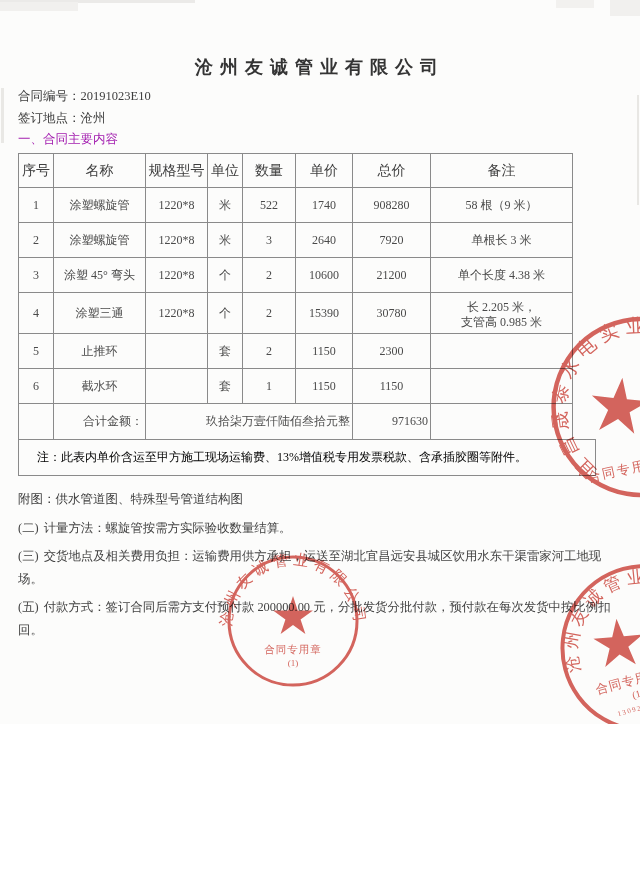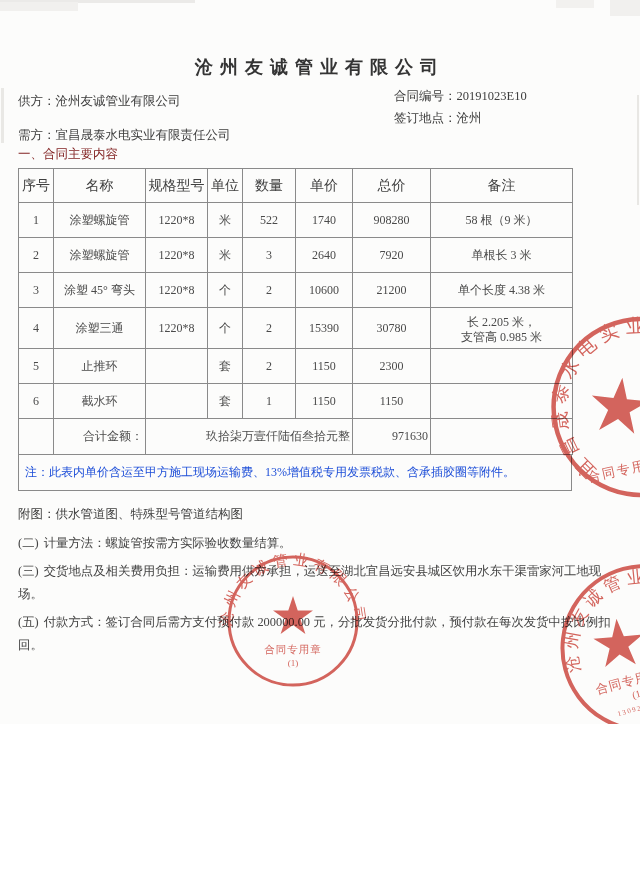--- a/index.html
+++ b/index.html
@@ -27,40 +27,40 @@
   }
   .doc-subtitle{
     margin:10px 0 0;text-align:center;font-size:17px;font-weight:700;
     letter-spacing:13px;color:#343434;
   }
 
   .meta{display:flex;justify-content:space-between;margin-top:14px;font-size:12.5px;}
   .meta-left .line{white-space:nowrap;}
   .meta-left .line.first{margin-bottom:17px;}
   .meta-right{width:228px;margin-top:-7px;line-height:21.5px;}
-  .sec-heading{font-size:12.5px;margin-top:2px;color:#7f1d1d;}
+  .sec-heading{font-size:12.5px;margin-top:2px;color:#a21caf;}
 
   table.items{
     border-collapse:collapse;margin-top:5px;width:554px;table-layout:fixed;
     font-size:12px;color:#4a4a4a;text-align:center;
   }
   table.items th,table.items td{
     border:1px solid #8a8a8a;padding:0 2px;font-weight:normal;
     overflow:hidden;
   }
   table.items th{height:33px;font-size:14px;color:#3f3f3f;}
   table.items td{height:34px;}
   table.items tr.r4 td{height:40px;}
   table.items tr.total td{height:35px;text-align:right;}
   .note2{display:block;line-height:15px;}
   .note1-multi{display:block;line-height:15px;margin-top:4px;}
 
   .note-box{
     width:540px;border:1px solid #8a8a8a;margin-top:-1px;
-    padding:9px 6px;font-size:12px;color:#1d4ed8;
+    padding:9px 18px;font-size:12px;color:#000000;
   }
   .attachment{margin-top:15px;font-size:12.5px;}
   .sec2-heading{margin-top:13px;font-size:12.5px;font-weight:700;color:#3a3a3a;}
 
   .terms{margin-top:9px;font-size:12.4px;color:#434343;}
   .terms p{margin:0 0 5px;line-height:23px;}
   .terms p.hang{padding-left:29px;text-indent:-29px;}
   .t-label{margin-right:5px;}
 
   
@@ -79,24 +79,20 @@
   <div class="art art-topbox"></div>
   <div class="art art-tr1"></div>
   <div class="art art-tr2"></div>
   <div class="art art-redge"></div>
   <div class="art art-ledge"></div>
 
   <div class="content">
     <div class="doc-title">沧州友诚管业有限公司</div>
 
     <div class="meta">
-      <div class="meta-left">
-        <div class="line first"><span>供方：</span><span>沧州友诚管业有限公司</span></div>
-        <div class="line"><span>需方：</span><span>宜昌晟泰水电实业有限责任公司</span></div>
-      </div>
       <div class="meta-right">
         <div><span>合同编号：</span><span>20191023E10</span></div>
         <div><span>签订地点：</span><span>沧州</span></div>
       </div>
     </div>
 
     <div class="sec-heading">一、合同主要内容</div>
 
     <table class="items">
       <colgroup>

